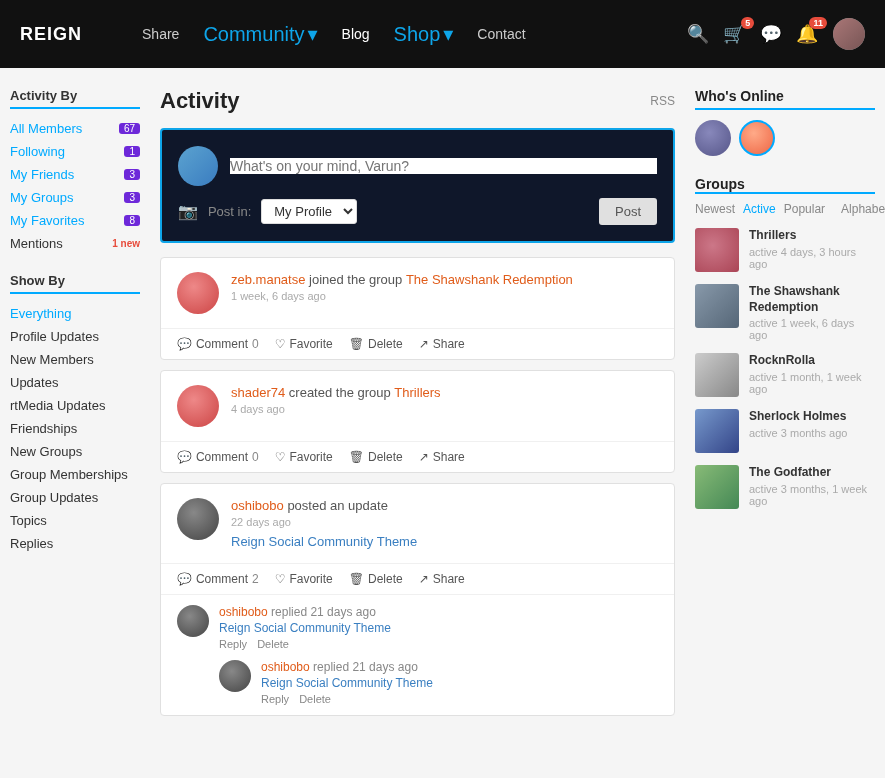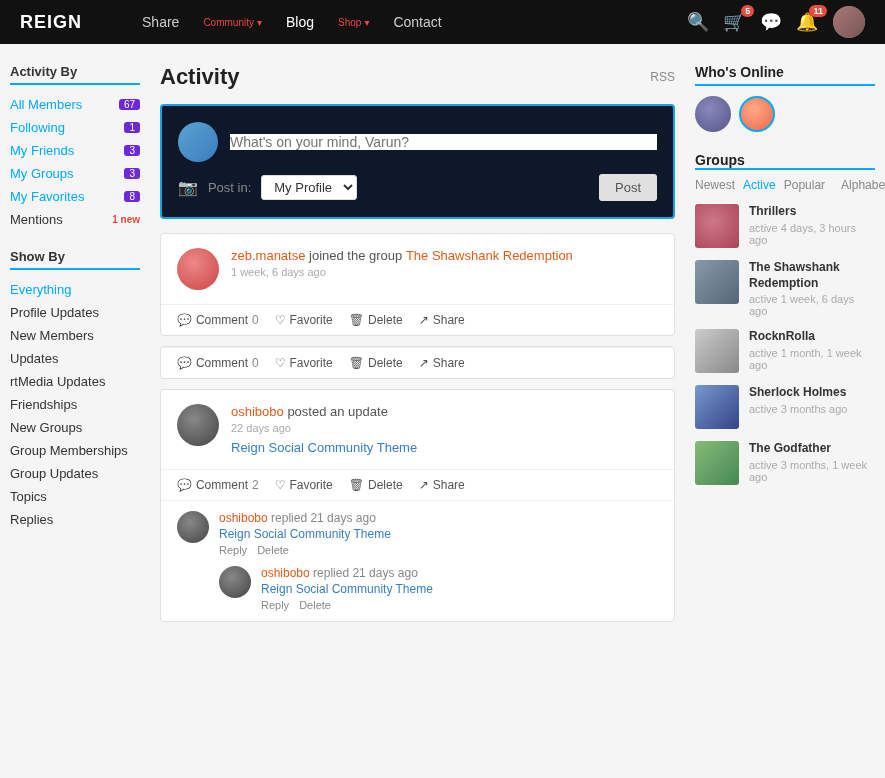--- a/index.html
+++ b/index.html
@@ -1,23 +1,23 @@
 <!DOCTYPE html>
 <html><head>
   <meta charset="utf-8">
   <style>
     * { box-sizing: border-box; margin: 0; padding: 0; }
     body { font-family: -apple-system, BlinkMacSystemFont, 'Segoe UI', sans-serif; font-size: 13px; background: #f5f5f5; color: #333; }
 
     
-    .navbar { background: #111; color: #fff; display: flex; align-items: center; padding: 0 20px; height: 44px; }
+    .navbar { background: #111; color: #fff; display: flex; align-items: center; padding: 0 20px; height: 68px; }
     .navbar-brand { font-weight: 900; font-size: 18px; letter-spacing: 1px; color: #fff; margin-right: 60px; }
     .navbar-nav { display: flex; align-items: center; gap: 24px; flex: 1; }
     .navbar-nav a { color: #ccc; text-decoration: none; font-size: 14px; }
-    .nav-dropdown { display: flex; align-items: center; gap: 3px; cursor: pointer; color: #ef4444; font-size: 10px; }
+    .nav-dropdown { display: flex; align-items: center; gap: 3px; cursor: pointer; color: #0ea5e9; font-size: 20px; }
     .nav-icons { display: flex; align-items: center; gap: 14px; margin-left: auto; }
     .nav-icon-btn { position: relative; color: #ccc; cursor: pointer; font-size: 18px; background: none; border: none; }
     .nav-badge { position: absolute; top: -6px; right: -8px; background: #e74c3c; color: #fff; font-size: 9px; border-radius: 10px; padding: 1px 4px; font-weight: bold; }
     .nav-avatar { width: 32px; height: 32px; border-radius: 50%; background: #888; overflow: hidden; display: flex; align-items: center; justify-content: center; }
     .nav-avatar-img { width: 32px; height: 32px; border-radius: 50%; background: linear-gradient(135deg, #a77, #755); }
 
     
     .page-wrapper { display: flex; max-width: 885px; margin: 0 auto; padding: 20px 10px; gap: 20px; background: #f5f5f5; min-height: calc(100vh - 56px); }
 
     
@@ -225,20 +225,27 @@
           <span>Delete</span>
         </button>
         <button class="action-btn">
           <span>↗</span>
           <span>Share</span>
         </button>
       </div>
     </div>
 
     <div class="activity-item">
+      <div class="activity-item-content">
+        <div class="activity-avatar avatar-red"></div>
+        <div class="activity-text">
+          <span><span class="username">shader74</span><span class="action"> created the group </span><span class="group-name">Thrillers</span></span>
+          <div class="activity-time">4 days ago</div>
+        </div>
+      </div>
       <div class="activity-actions">
         <button class="action-btn">
           <span>💬</span>
           <span>Comment</span>
           <span class="count">0</span>
         </button>
         <button class="action-btn">
           <span>♡</span>
           <span>Favorite</span>
         </button>

